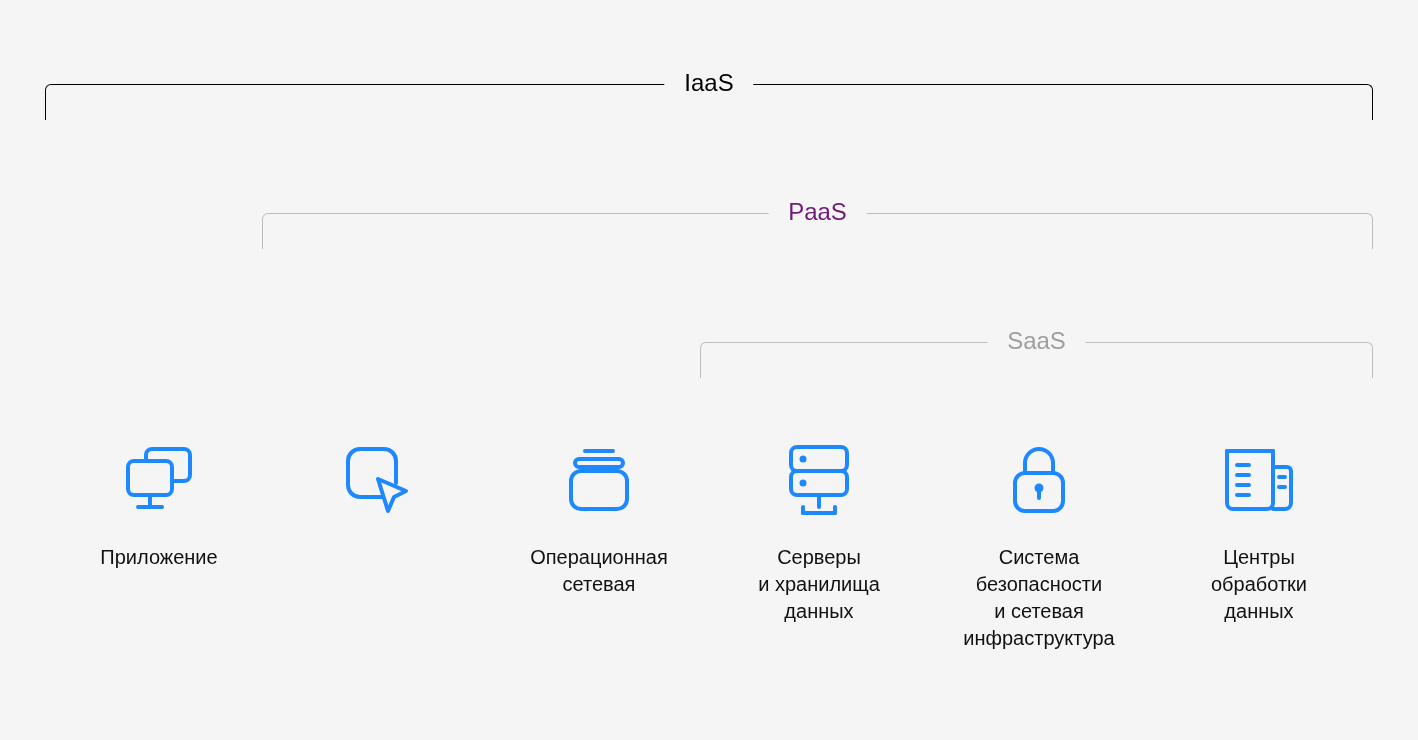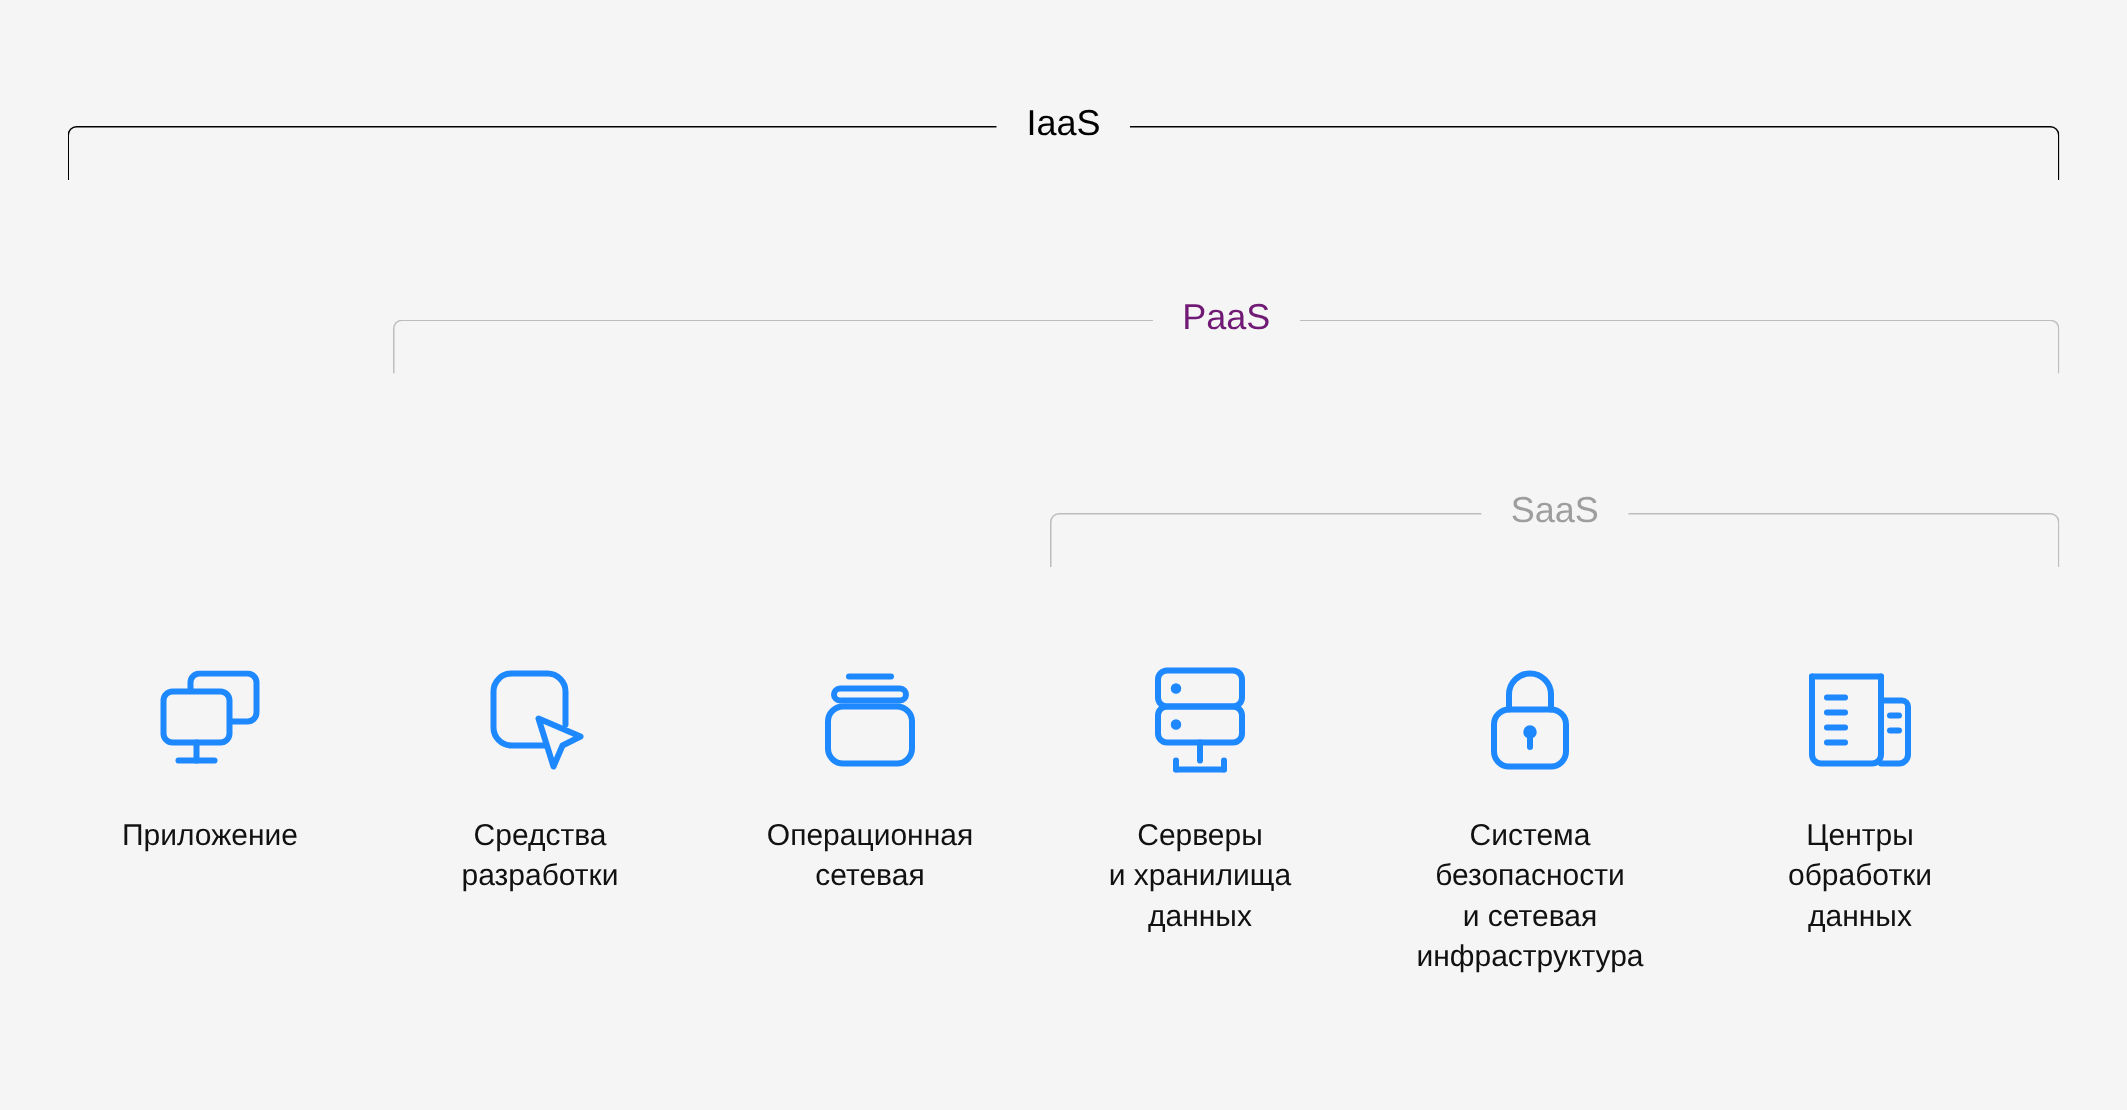--- a/index.html
+++ b/index.html
@@ -52,21 +52,21 @@
   .lbl-saas { color: #000; }
   .lbl-paas { color: #701a75; }
   .lbl-iaas { color: #9e9e9e; }
 
   .items-row {
     position: absolute;
     top: 440px;
     left: 30px;
     right: 30px;
     display: flex;
-    justify-content: flex-start;
+    justify-content: center;
   }
   .item {
     width: 220px;
     display: flex;
     flex-direction: column;
     align-items: center;
     text-align: center;
   }
   .icon-wrap {
     width: 80px;
@@ -114,22 +114,20 @@
     <div class="item-label">Приложение</div>
   </div>
 
   <div class="item">
     <div class="icon-wrap">
       <svg width="70" height="70" viewBox="0 0 70 70" fill="none" stroke="#1e88ff" stroke-width="4" stroke-linecap="round" stroke-linejoin="round">
         <path d="M 40 52 L 16 52 A 12 12 0 0 1 4 40 L 4 16 A 12 12 0 0 1 16 4 L 40 4 A 12 12 0 0 1 52 16 L 52 38"></path>
         <path d="M 34 34 L 62 46 L 50 52 L 44 66 Z" fill="#f5f5f5"></path>
       </svg>
     </div>
-    <div class="item-label">Средства
-разработки</div>
   </div>
 
   <div class="item">
     <div class="icon-wrap">
       <svg width="64" height="64" viewBox="0 0 64 64" fill="none" stroke="#1e88ff" stroke-width="4" stroke-linecap="round" stroke-linejoin="round">
         <line x1="18" y1="3" x2="46" y2="3"></line>
         <rect x="8" y="11" width="48" height="8" rx="4"></rect>
         <rect x="4" y="23" width="56" height="38" rx="10"></rect>
       </svg>
     </div>

